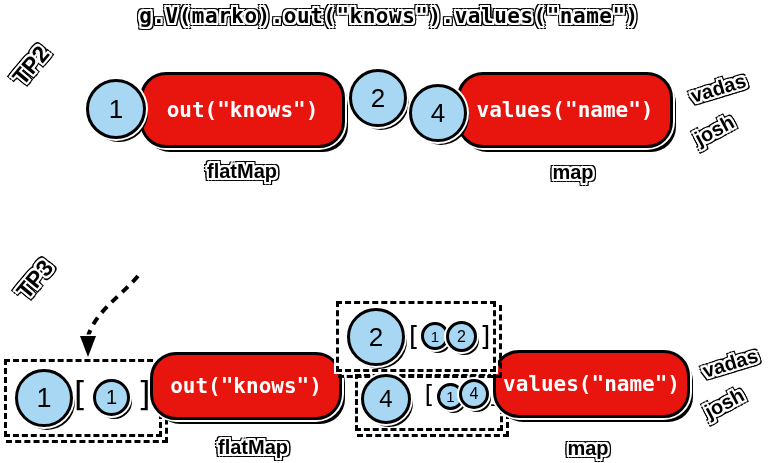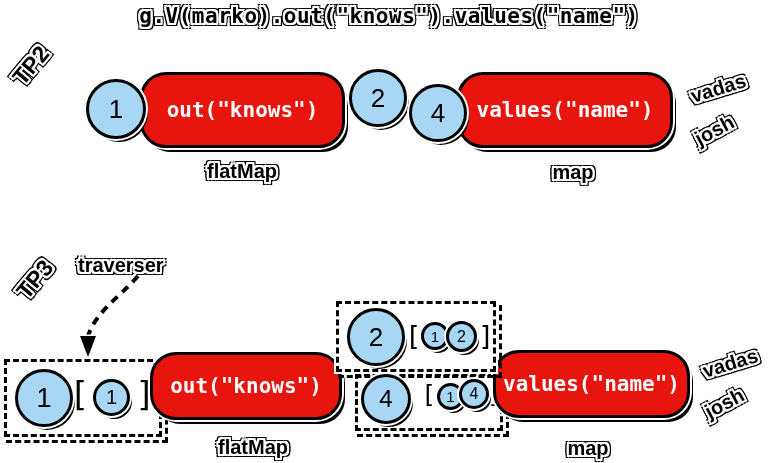--- a/index.html
+++ b/index.html
@@ -81,21 +81,20 @@
     <div class="abs halo caption" style="left:186px; top:160px; width:112px;">flatMap</div>
     <div class="abs halo caption" style="left:525px; top:161px; width:96px;">map</div>
 
     <div class="abs halo outlbl" style="left:690px; top:77px; transform:rotate(-17deg);">vadas</div>
     <div class="abs halo outlbl" style="left:694px; top:119px; transform:rotate(-28deg);">josh</div>
   </div>
 
   <div class="layer">
     <div class="abs halo" style="left:14px; top:266px; font-size:23px; transform:rotate(-50deg);">TP3</div>
 
-    <div class="abs halo" style="left:78px; top:254px; font-size:20px;">traverser</div>
 
     <svg class="abs" style="left:55px; top:250px;" width="110" height="115" viewBox="0 0 110 115">
       <path d="M 83,26 C 64,48 42,60 33,86" fill="none" stroke="#ffffff" stroke-width="9"></path>
       <path d="M 83,26 C 64,48 42,60 33,86" fill="none" stroke="#000000" stroke-width="4" stroke-dasharray="8 6.5"></path>
       <polygon points="25,86 41,86 33,107" fill="#000000" stroke="#ffffff" stroke-width="3"></polygon>
       <polygon points="25,86 41,86 33,107" fill="#000000"></polygon>
     </svg>
 
     <div class="dashbox" style="left:4px; top:359px; width:158px; height:78px;">
       <div class="circle z5" style="left:8px; top:7px; width:58px; height:58px; font-size:27px;">

